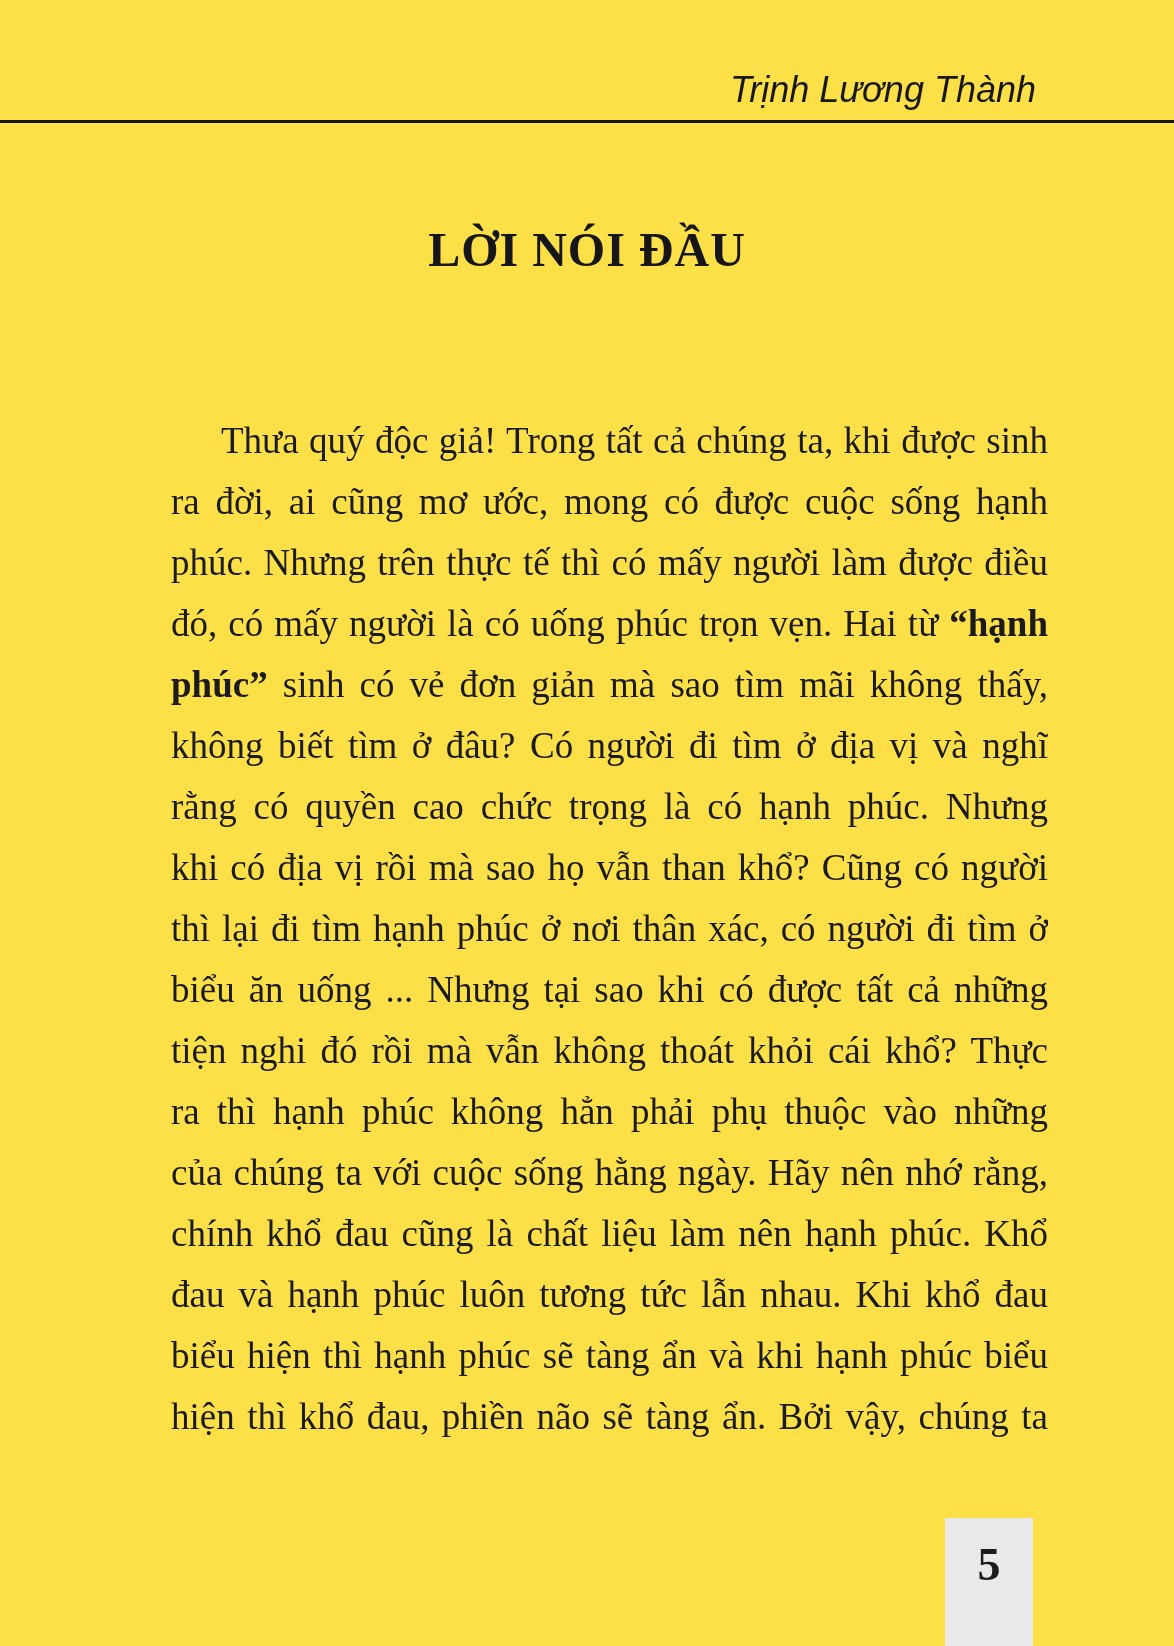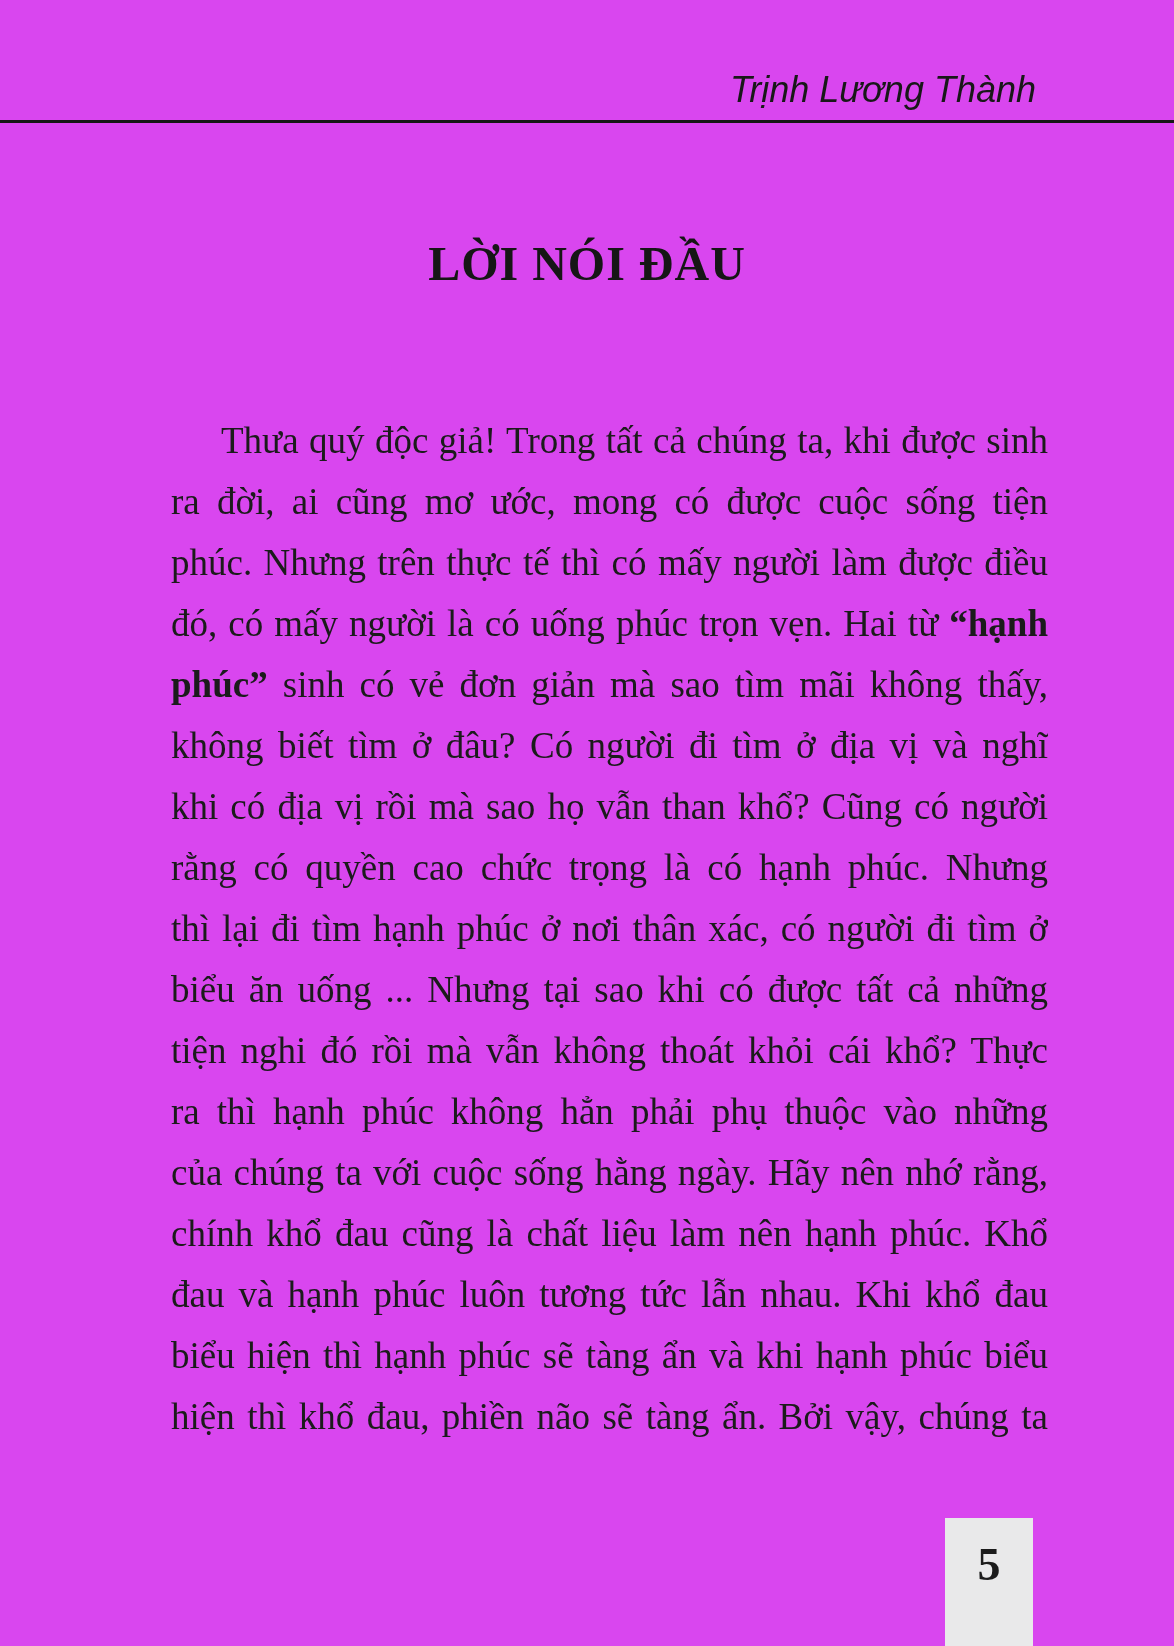--- a/index.html
+++ b/index.html
@@ -3,21 +3,21 @@
 <meta charset="utf-8">
 <style>
   * { margin: 0; padding: 0; box-sizing: border-box; }
   html, body { background: #ffffff; }
   body { font-family: "Liberation Serif", serif; }
 
   .page {
     position: relative;
     width: 1174px;
     height: 1646px;
-    background: #d946ef;
+    background: #fde047;
     overflow: hidden;
     color: #1a1a1a;
   }
 
   .running-head {
     position: absolute;
     top: 70px;
     right: 138px;
     font-family: "Liberation Sans", sans-serif;
     font-style: italic;
@@ -31,21 +31,21 @@
     position: absolute;
     top: 120px;
     left: 0;
     width: 1174px;
     height: 3px;
     background: #161616;
   }
 
   .chapter-title {
     position: absolute;
-    top: 236px;
+    top: 222px;
     left: 0;
     width: 1174px;
     text-align: center;
     font-family: "Liberation Serif", serif;
     font-weight: bold;
     font-size: 48px;
     letter-spacing: 1px;
     color: #161616;
     white-space: nowrap;
   }
@@ -99,27 +99,27 @@
 <div class="page">
 
   <div class="running-head">Trịnh Lương Thành</div>
 
   <div class="head-rule"></div>
 
   <h1 class="chapter-title">LỜI NÓI ĐẦU</h1>
 
   <div class="body-text">
       <div class="line indent"><span>Thưa quý độc giả! Trong tất cả chúng ta, khi được sinh</span></div>
-      <div class="line"><span>ra đời, ai cũng mơ ước, mong có được cuộc sống tiện</span></div>
+      <div class="line"><span>ra đời, ai cũng mơ ước, mong có được cuộc sống hạnh</span></div>
       <div class="line"><span>phúc. Nhưng trên thực tế thì có mấy người làm được điều</span></div>
       <div class="line"><span>đó, có mấy người là có uống phúc trọn vẹn. Hai từ </span><span class="bold">“hạnh</span></div>
       <div class="line"><span class="bold">phúc”</span><span> sinh có vẻ đơn giản mà sao tìm mãi không thấy,</span></div>
       <div class="line"><span>không biết tìm ở đâu? Có người đi tìm ở địa vị và nghĩ</span></div>
+      <div class="line"><span>rằng có quyền cao chức trọng là có hạnh phúc. Nhưng</span></div>
       <div class="line"><span>khi có địa vị rồi mà sao họ vẫn than khổ? Cũng có người</span></div>
-      <div class="line"><span>rằng có quyền cao chức trọng là có hạnh phúc. Nhưng</span></div>
       <div class="line"><span>thì lại đi tìm hạnh phúc ở nơi thân xác, có người đi tìm ở</span></div>
       <div class="line"><span>biểu ăn uống ... Nhưng tại sao khi có được tất cả những</span></div>
       <div class="line"><span>tiện nghi đó rồi mà vẫn không thoát khỏi cái khổ? Thực</span></div>
       <div class="line"><span>ra thì hạnh phúc không hẳn phải phụ thuộc vào những</span></div>
       <div class="line"><span>của chúng ta với cuộc sống hằng ngày. Hãy nên nhớ rằng,</span></div>
       <div class="line"><span>chính khổ đau cũng là chất liệu làm nên hạnh phúc. Khổ</span></div>
       <div class="line"><span>đau và hạnh phúc luôn tương tức lẫn nhau. Khi khổ đau</span></div>
       <div class="line"><span>biểu hiện thì hạnh phúc sẽ tàng ẩn và khi hạnh phúc biểu</span></div>
       <div class="line"><span>hiện thì khổ đau, phiền não sẽ tàng ẩn. Bởi vậy, chúng ta</span></div>
     </div>

